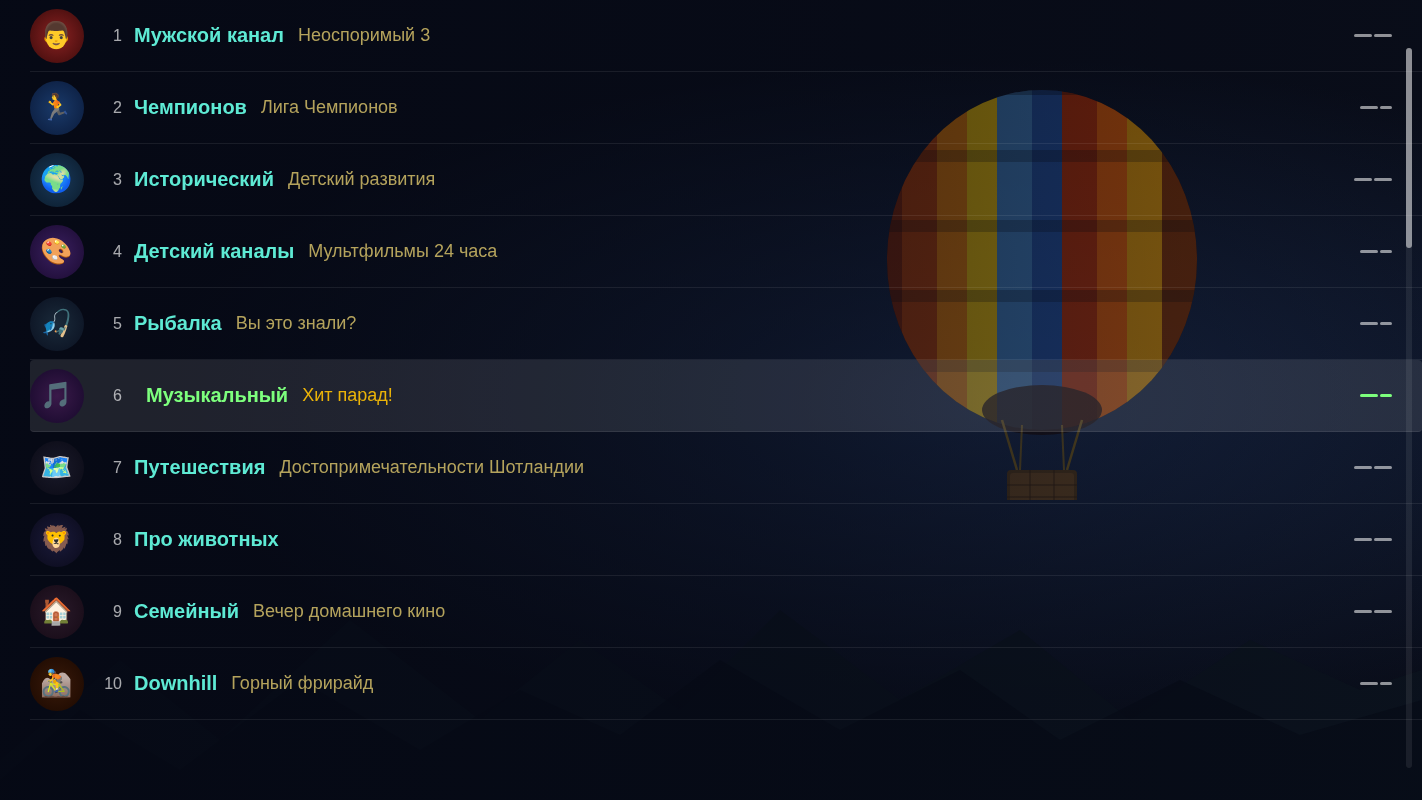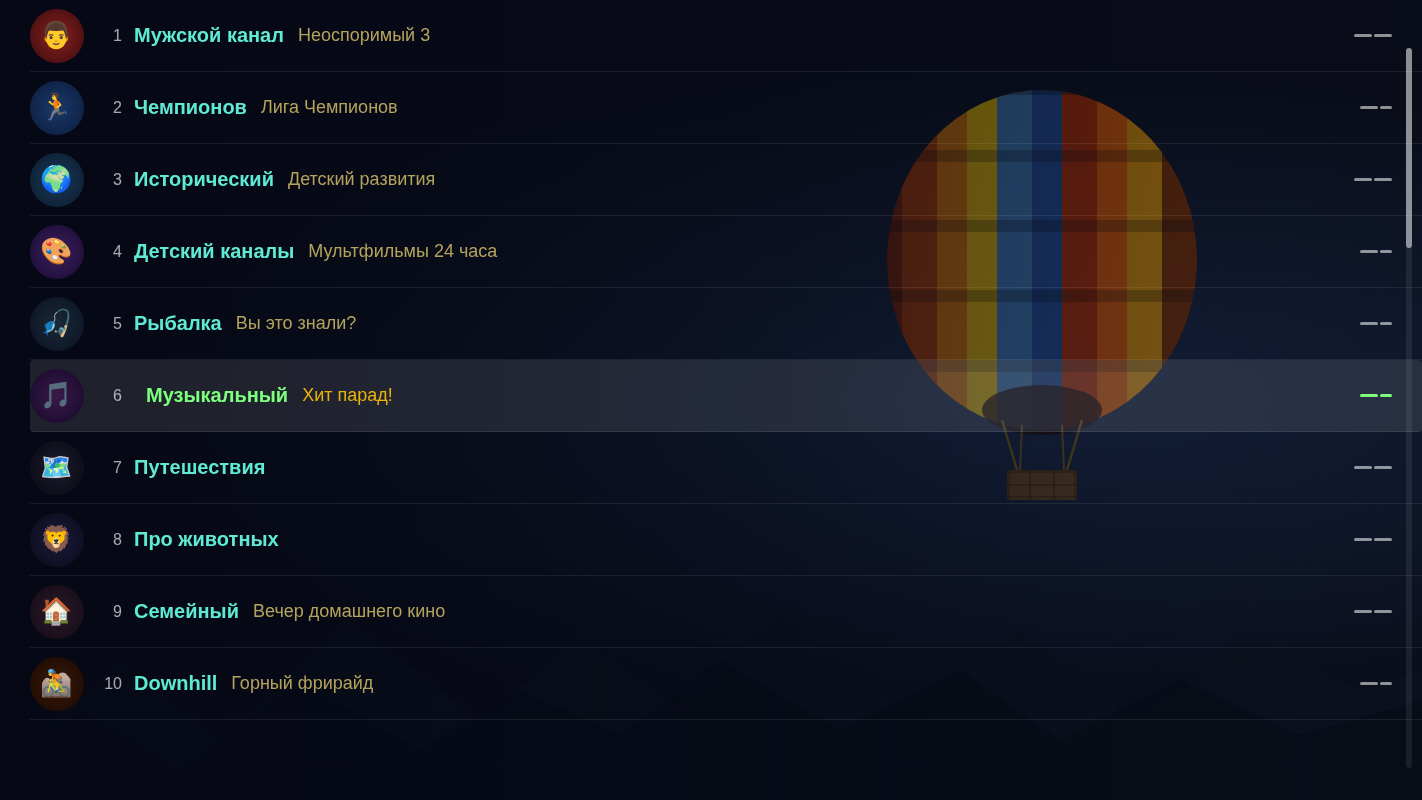--- a/index.html
+++ b/index.html
@@ -303,20 +303,21 @@
       <div class="dash active-dash"></div>
           <div class="dash small active-dash"></div>
     </div>
   </div>
       <div class="channel-row">
     <div class="channel-icon" style="background: radial-gradient(circle, #1a1a2a, #0a0a15);">
       <span style="font-size:26px;">🗺️</span>
     </div>
     <span class="channel-number">7</span>
     <span class="channel-name">Путешествия</span>
+    <span class="channel-program">Достопримечательности Шотландии</span>
     <div class="channel-indicator">
       <div class="dash"></div>
           <div class="dash"></div>
     </div>
   </div>
       <div class="channel-row">
     <div class="channel-icon" style="background: radial-gradient(circle, #1a1a3a, #0a0a1a);">
       <span style="font-size:26px;">🦁</span>
     </div>
     <span class="channel-number">8</span>

